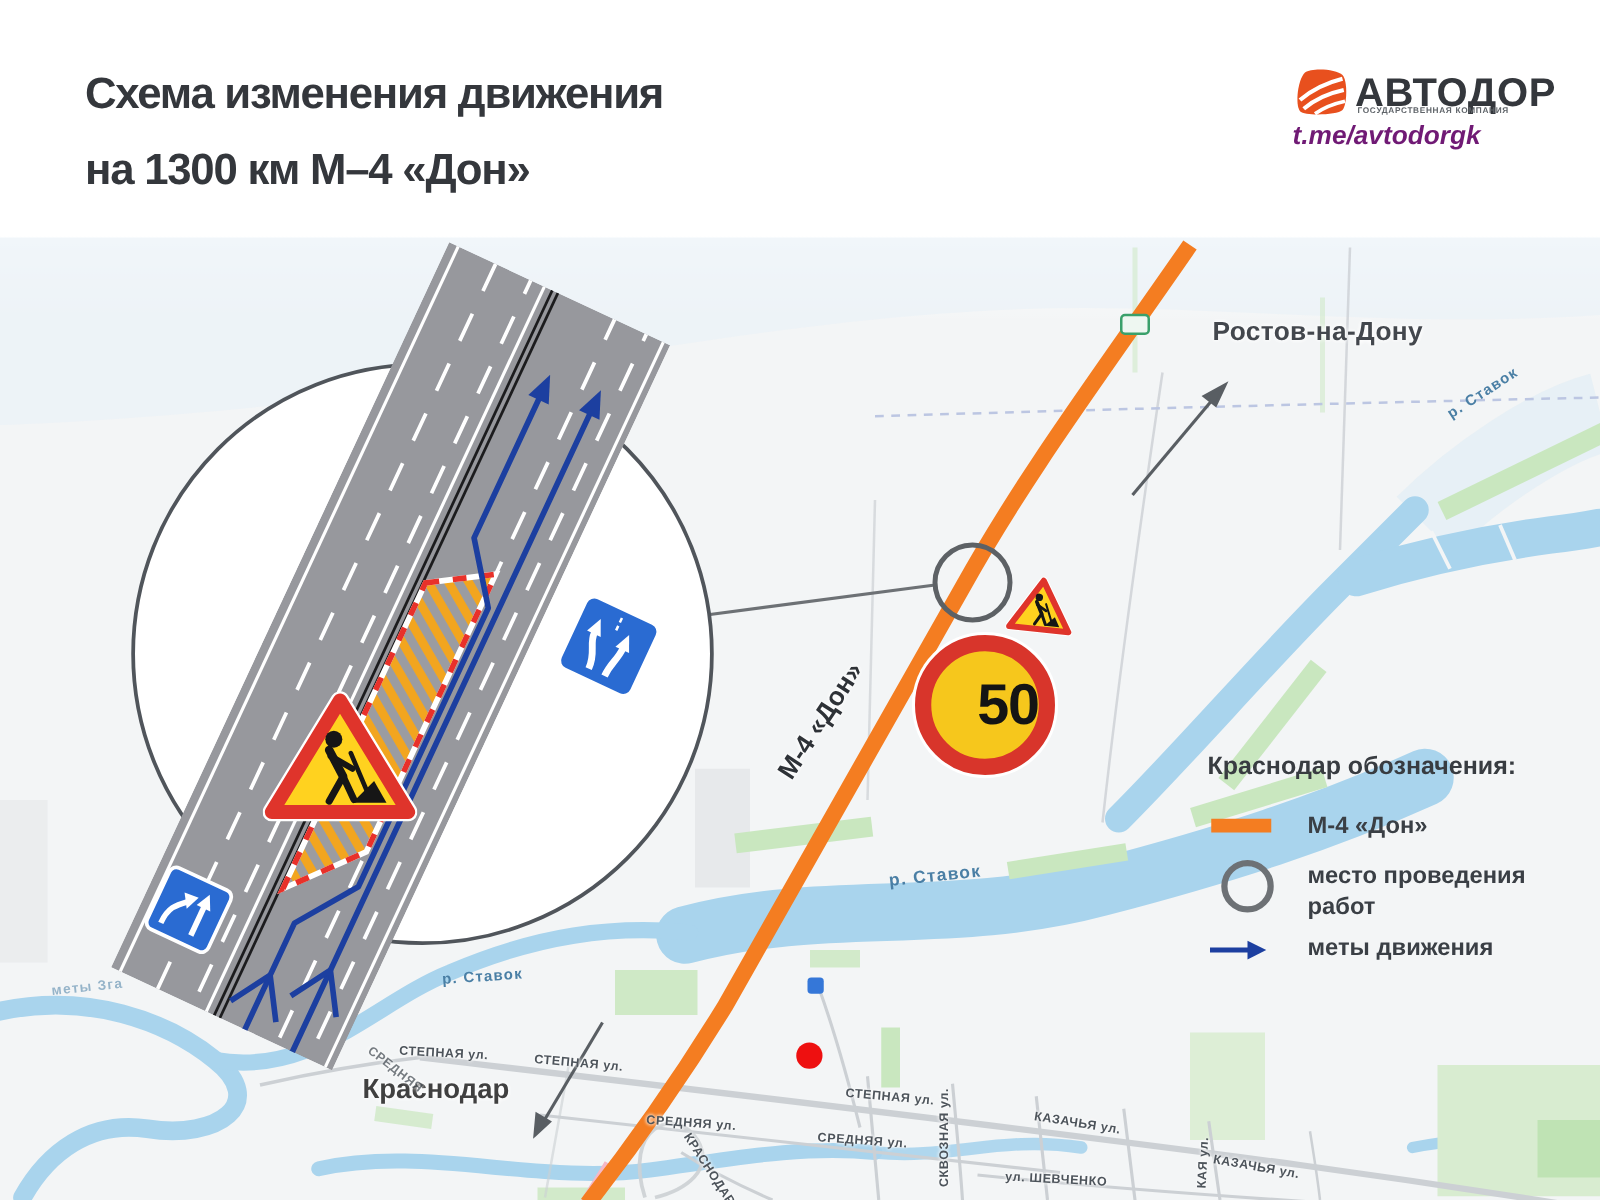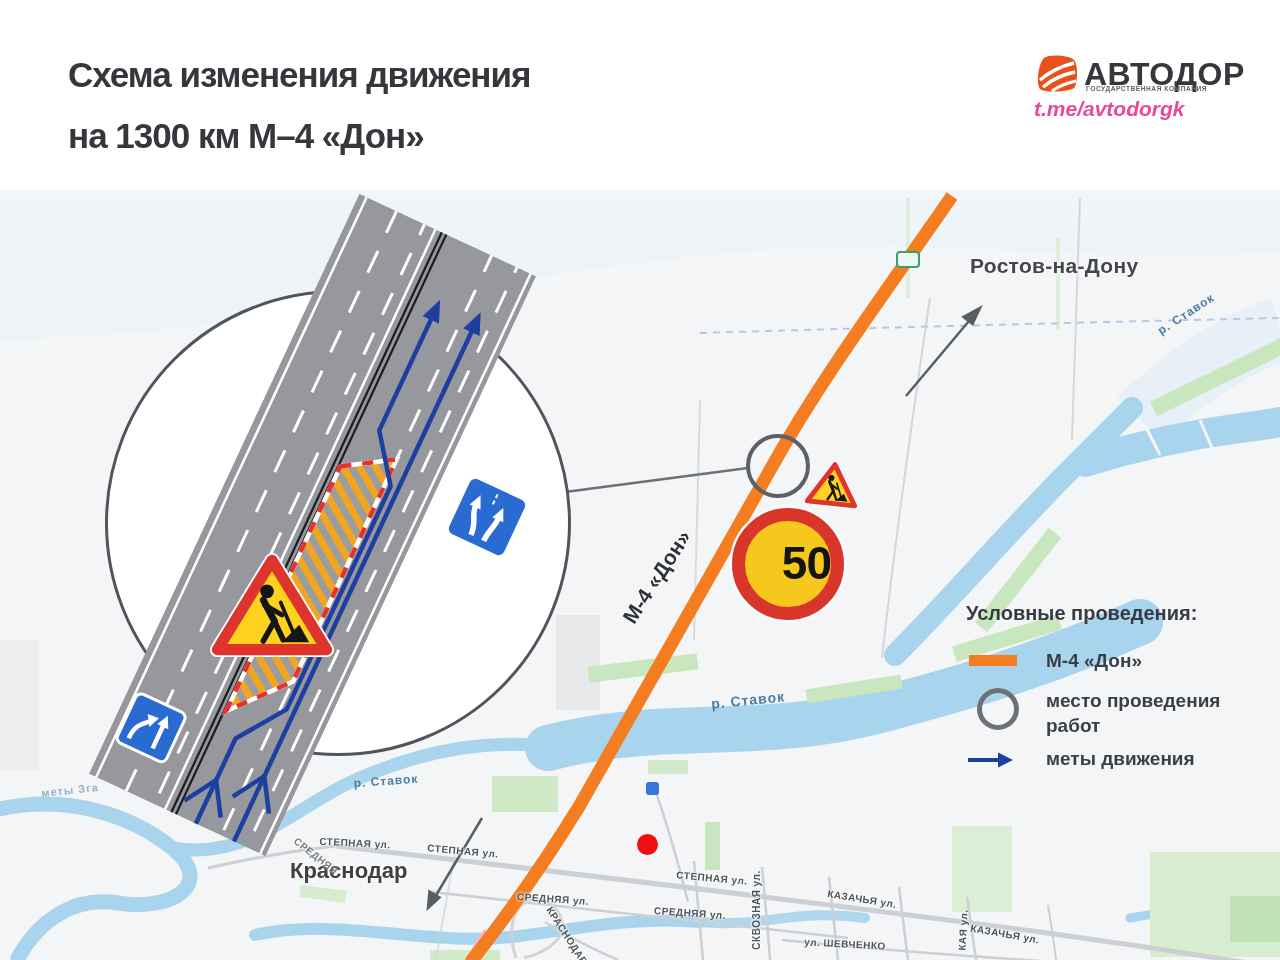--- a/index.html
+++ b/index.html
@@ -7,21 +7,21 @@
         font-family:"Liberation Sans", sans-serif;}
   .abs{position:absolute;}
   
   .title{position:absolute;left:68px;top:44px;font-size:35px;font-weight:700;
          color:#34373c;letter-spacing:-1px;line-height:61px;}
   .logo-brand{position:absolute;left:1084px;top:56px;font-size:32px;font-weight:700;
               color:#34373c;letter-spacing:.5px;}
   .logo-sub{position:absolute;left:1086px;top:85px;font-size:6.6px;font-weight:700;
             color:#5f6469;letter-spacing:.55px;}
   .logo-tg{position:absolute;left:1034px;top:97px;font-size:21px;font-style:italic;
-           font-weight:700;color:#ec4899;}
+           font-weight:700;color:#701a75;}
   
   .map-bg{position:absolute;left:0;top:188px;width:1280px;height:772px;background:#f3f5f6;}
   .map-fade{position:absolute;left:0;top:188px;width:1280px;height:70px;
             background:linear-gradient(#ffffff, rgba(255,255,255,0));}
   svg.map-art{position:absolute;left:0;top:0;z-index:2;}
   
   .st{position:absolute;z-index:6;font-size:10px;font-weight:700;color:#4d545b;
       letter-spacing:.5px;white-space:nowrap;transform:translate(-50%,-50%) rotate(var(--r,0deg));
       text-shadow:0 0 3px #fff,0 0 3px #fff;}
   .st.faint{opacity:.75;}
@@ -267,21 +267,21 @@
   <span class="st" style="left:690px;top:913px;--r:4deg">СРЕДНЯЯ ул.</span>
   <span class="st" style="left:862px;top:899px;--r:9deg">КАЗАЧЬЯ ул.</span>
   <span class="st" style="left:1005px;top:934px;--r:10deg">КАЗАЧЬЯ ул.</span>
   <span class="st" style="left:756px;top:910px;--r:-90deg">СКВОЗНАЯ ул.</span>
   <span class="st" style="left:845px;top:944px;--r:3deg">ул. ШЕВЧЕНКО</span>
   <span class="st" style="left:575px;top:948px;--r:57deg">КРАСНОДАРСКАЯ</span>
   <span class="st" style="left:963px;top:930px;--r:-87deg">КАЯ ул.</span>
   <span class="st faint" style="left:316px;top:856px;--r:38deg">СРЕДНЯЯ</span>
 
   <div class="legend">
-    <div class="lg-title">Условные проведения:</div>
+    <div class="lg-title">Краснодар обозначения:</div>
     <div class="lg-bar"></div>
     <div class="lg-text" style="left:80px;top:46px">М-4 «Дон»</div>
     <div class="lg-ring"></div>
     <div class="lg-text" style="left:80px;top:86px;width:200px">место проведения работ</div>
     <svg class="lg-arrow" width="48" height="20" viewBox="0 0 48 20">
       <path d="M2,10 L34,10" stroke="#1c3fa0" stroke-width="4"></path>
       <polygon points="47,10 32,2.5 32,17.5" fill="#1c3fa0"></polygon>
     </svg>
     <div class="lg-text" style="left:80px;top:144px">меты движения</div>
   </div>

